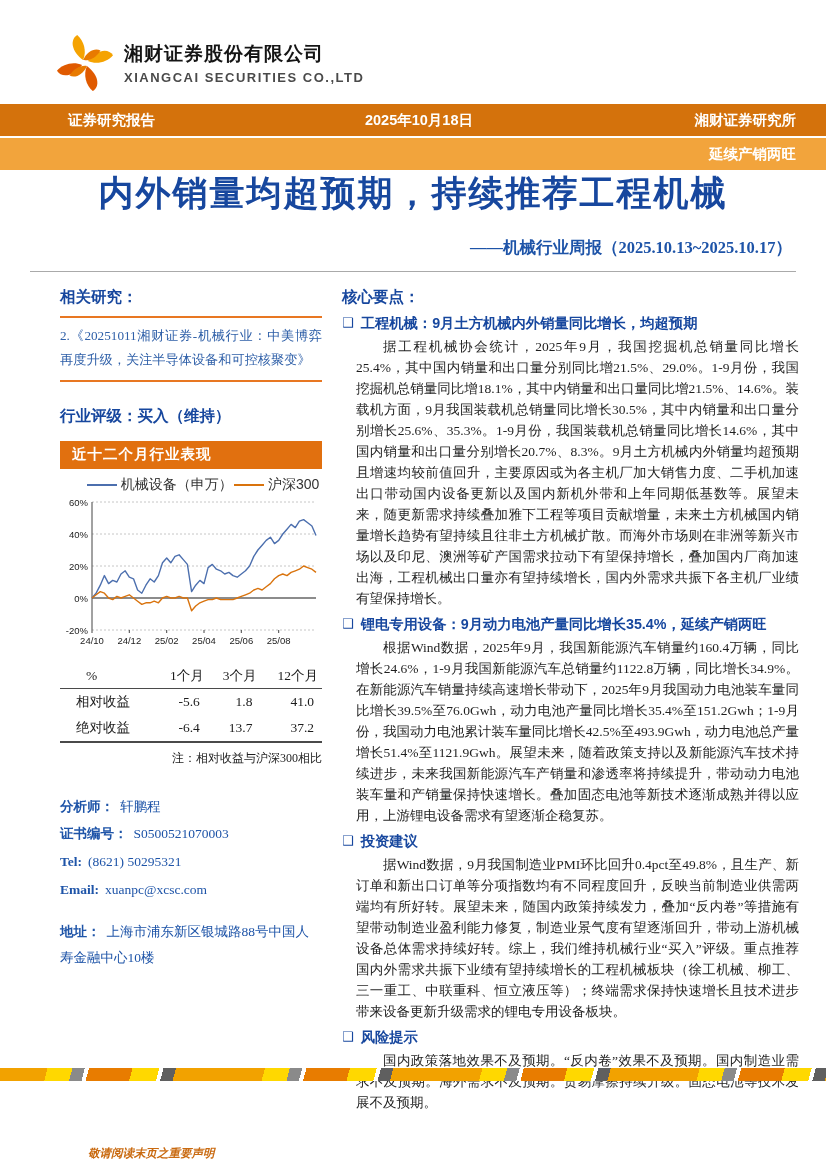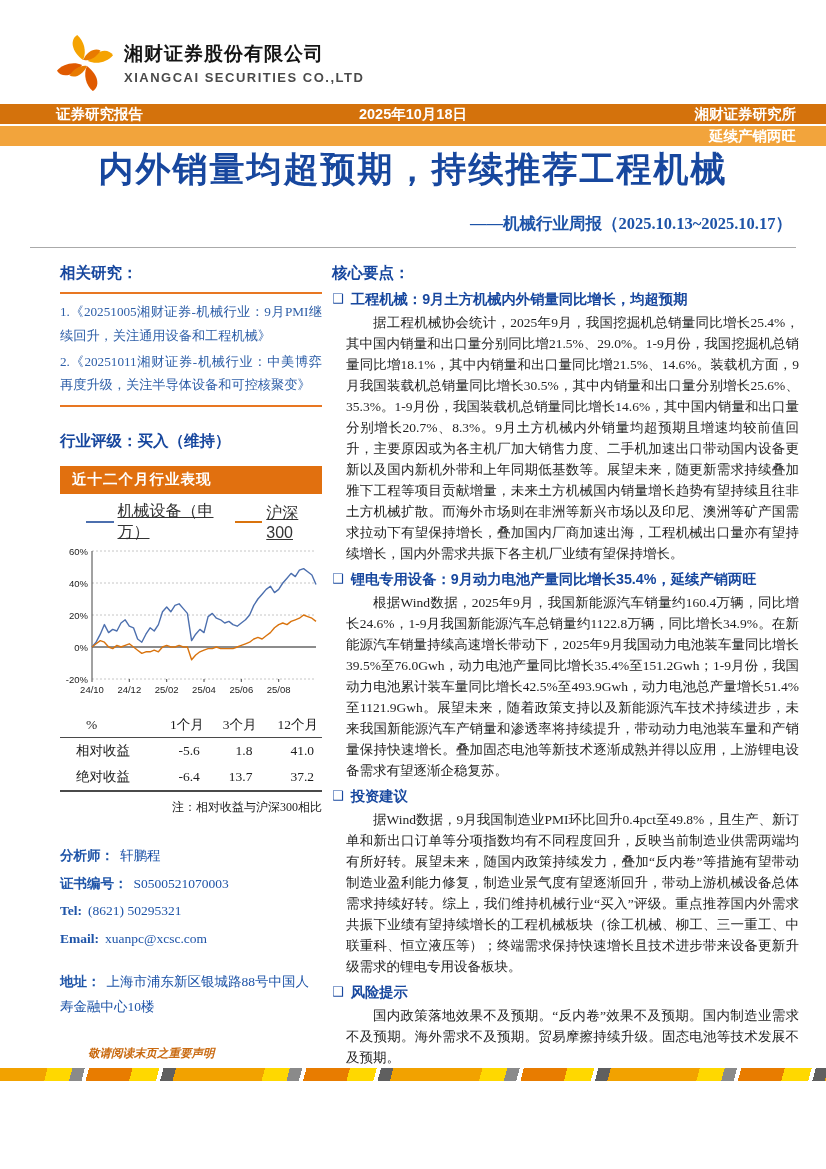--- a/index.html
+++ b/index.html
@@ -12,46 +12,46 @@
   }
   .sans { font-family:"Liberation Sans","DejaVu Sans",sans-serif; }
 
   
   .header-top { padding:26px 0 0 56px; display:flex; align-items:center; gap:10px; height:100px; }
   .logo { width:58px; height:58px; flex:0 0 auto; }
   .company-block { display:flex; flex-direction:column; }
   .company-cn { font-family:"Liberation Sans","DejaVu Sans",sans-serif; font-weight:bold; font-size:19px; color:#151515; letter-spacing:1px; }
   .company-en { font-family:"Liberation Sans","DejaVu Sans",sans-serif; font-weight:bold; font-size:13px; color:#4a4a4a; letter-spacing:1.5px; margin-top:3px; }
 
-  .bar { height:20px; display:flex; align-items:center; color:#fff; font-weight:bold; font-size:14.5px; font-family:"Liberation Sans","DejaVu Sans",sans-serif; }
+  .bar { height:32px; display:flex; align-items:center; color:#fff; font-weight:bold; font-size:14.5px; font-family:"Liberation Sans","DejaVu Sans",sans-serif;padding-left:12px; }
   .bar1 { background:var(--brand-orange-dark,#D4720C); margin-top:4px; }
   .bar2 { background:var(--brand-orange-light,#F2A43C); margin-top:2px; }
   .bar .b-left  { width:300px; padding-left:56px; }
   .bar .b-mid   { flex:1; text-align:center; }
   .bar .b-right { width:300px; padding-right:30px; text-align:right; }
 
   
   .page-title { text-align:center; color:var(--title-blue,#17479E); font-weight:bold; font-size:35px; letter-spacing:2px; font-family:"Liberation Sans","DejaVu Sans",sans-serif; }
   .page-subtitle { text-align:right; padding-right:34px; color:#1E54A8; font-size:16.5px; font-weight:bold; margin-top:20px; }
   .top-divider { border-top:1px solid #aaa; margin:12px 30px 0 30px; }
 
   
-  .content { display:flex; padding:15px 27px 0 60px; gap:10px; }
+  .content { display:flex; padding:15px 27px 0 60px; gap:20px; }
   .left-col  { width:262px; flex:0 0 262px; }
   .right-col { flex:1; min-width:0; }
 
   
   .lc-heading { color:var(--title-blue,#17479E); font-weight:bold; font-size:15.5px; font-family:"Liberation Sans","DejaVu Sans",sans-serif; }
   .orange-rule { border:none; border-top:2px solid var(--rule-orange,#E87722); margin:8px 0 6px 0; }
   .research-item { color:var(--link-blue,#2E5FA8); font-size:13.2px; line-height:1.8; text-align:justify; margin:2px 0; cursor:pointer; }
   .rating-heading { margin-top:24px; }
 
   .chart-card { margin-top:14px; }
   .chart-header { background:var(--chart-header-orange,#E1700F); color:#fff; font-weight:bold; font-size:14.5px; padding:4px 10px 5px 12px; font-family:"Liberation Sans","DejaVu Sans",sans-serif; letter-spacing:1px; }
-  .legend { display:flex; justify-content:space-around; padding:7px 2px 0 26px; font-size:16px; color:#333; font-family:"Liberation Sans","DejaVu Sans",sans-serif;text-decoration:underline; }
+  .legend { display:flex; justify-content:space-around; padding:7px 2px 0 26px; font-size:14px; color:#333; font-family:"Liberation Sans","DejaVu Sans",sans-serif; }
   .lg-item { display:flex; align-items:center; gap:4px; }
   .sw { display:inline-block; width:30px; height:0; border-top:2px solid #000; }
   .sw-0 { border-top-color:var(--chart-blue,#4C6FAE); }
   .sw-1 { border-top-color:var(--chart-orange,#D9730D); }
 
   .perf-table { width:100%; border-collapse:collapse; margin-top:8px; font-size:13.5px; color:#1c1c1c; }
   .perf-table th { font-weight:normal; padding:3px 2px; border-bottom:1.5px solid #4a4a4a; }
   .perf-table td { padding:4px 2px; }
   .perf-table .rl { text-align:left; padding-left:16px; }
   .perf-table .num { text-align:right; padding-right:8px; }
@@ -71,21 +71,21 @@
   .section-heading { color:var(--title-blue,#17479E); font-weight:bold; font-size:14.3px; font-family:"Liberation Sans","DejaVu Sans",sans-serif; margin:6px 0 3px 0; display:flex; align-items:baseline; }
   .bullet-icon { font-size:13px; margin-right:7px; position:relative; top:-1px; font-weight:bold; }
   .section-body { color:#1f1f1f; font-size:13.5px; line-height:21px; text-align:justify; text-indent:2em; padding-left:14px; }
 
   
   .footer-stripe { position:absolute; left:0; top:1068px; width:826px; height:13px;
     background:repeating-linear-gradient(105deg,
       #F2A200 0px 46px, #FFD800 46px 70px, #8A8A8A 70px 82px, #FFFFFF 82px 86px,
       #E87C00 86px 128px, #FFD800 128px 154px, #FFFFFF 154px 158px, #5F5F5F 158px 170px,
       #F2A200 170px 210px); }
-  .footer-text { position:absolute; left:88px; top:1046px; color:var(--footer-orange,#C96A10); font-size:11.5px; font-style:italic; font-weight:bold; }
+  .footer-text { position:absolute; left:88px; top:1146px; color:var(--footer-orange,#C96A10); font-size:11.5px; font-style:italic; font-weight:bold; }
 </style>
 </head>
 <body>
 
 <div class="header-top">
   <svg class="logo" viewBox="0 0 60 60">
     <g transform="translate(30,30)">
       <path d="M-2,-3 C-14,-12 -16,-24 -8,-29 C-1,-23 2,-12 -2,-3 Z" fill="#F5A302"></path>
       <path d="M3,-2 C12,-14 24,-16 29,-8 C23,-1 12,2 3,-2 Z" fill="#F5A302"></path>
       <path d="M2,3 C14,12 16,24 8,29 C1,23 -2,12 2,3 Z" fill="#E05A00"></path>
@@ -112,21 +112,20 @@
 
 <div class="page-title">内外销量均超预期，持续推荐工程机械</div>
 <div class="page-subtitle">——机械行业周报（2025.10.13~2025.10.17）</div>
 <div class="top-divider"></div>
 
 <div class="content">
 
   <div class="left-col">
     <div class="lc-heading">相关研究：</div>
     <hr class="orange-rule">
-    <div class="research-item">1.《20251005湘财证券-机械行业：9月PMI继续回升，关注通用设备和工程机械》</div>
     <div class="research-item">2.《20251011湘财证券-机械行业：中美博弈再度升级，关注半导体设备和可控核聚变》</div>
     <hr class="orange-rule">
 
     <div class="lc-heading rating-heading">行业评级：买入（维持）</div>
 
     <div class="chart-card">
       <div class="chart-header">近十二个月行业表现</div>
       <div class="legend">
         <span class="lg-item">
             <span class="sw sw-0"></span>

